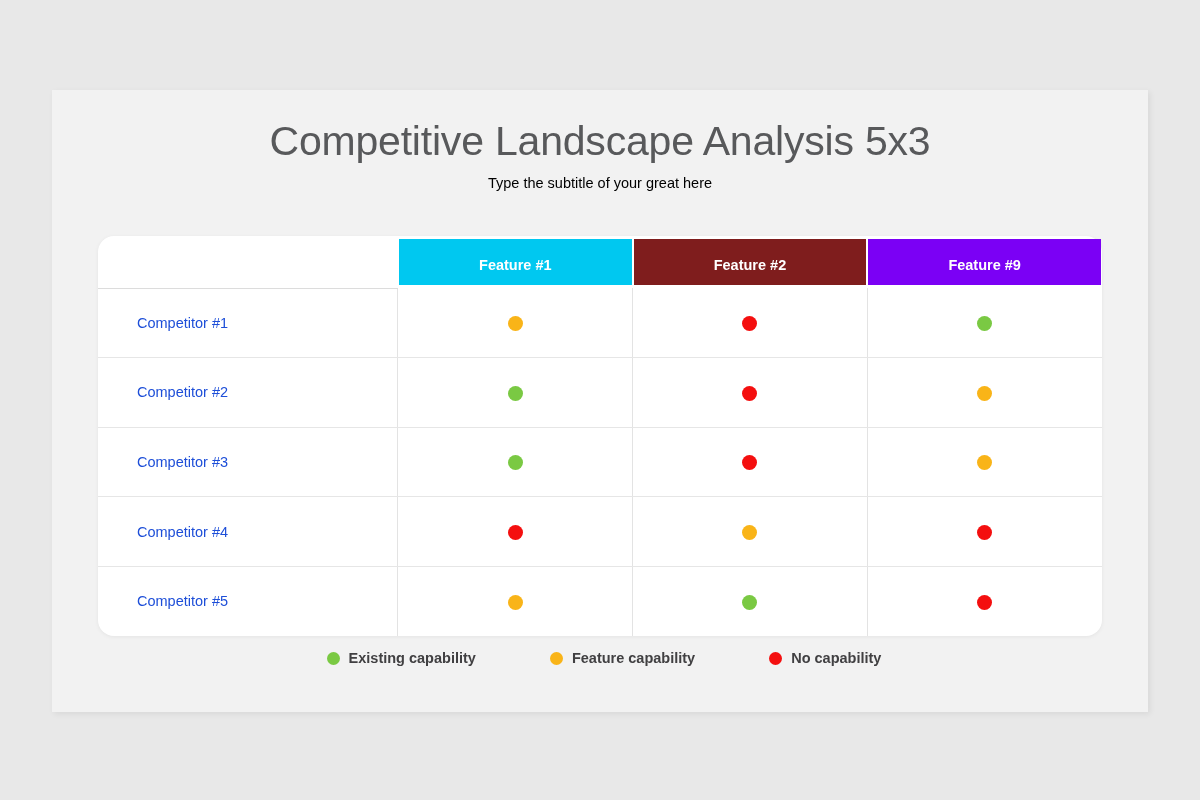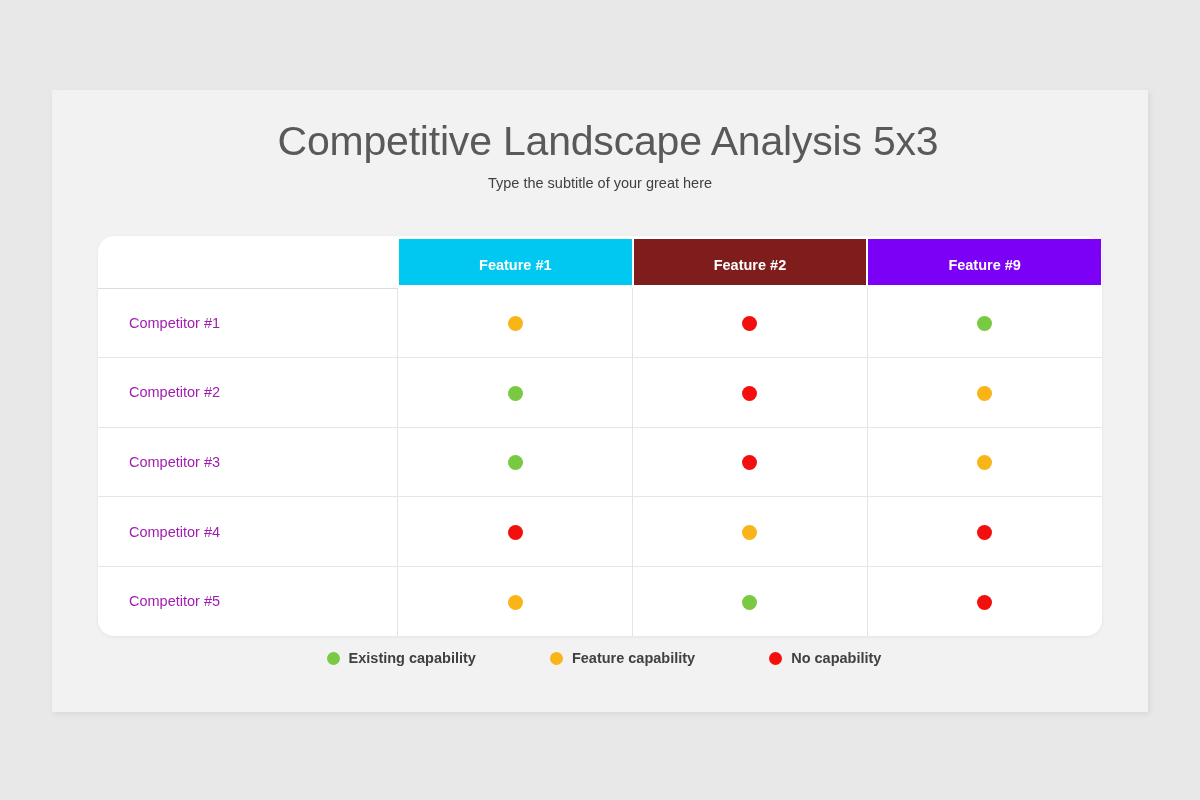--- a/index.html
+++ b/index.html
@@ -23,40 +23,40 @@
     top: 90px;
     width: 1096px;
     height: 622px;
     background: #f2f2f2;
     box-shadow: 2px 2px 6px rgba(0,0,0,0.07);
   }
 
   
   .title {
     position: absolute;
-    left: 8px;
+    left: 0;
     top: 28px;
     width: 100%;
     text-align: center;
     font-size: 41px;
     font-weight: 400;
     color: #58595b;
     letter-spacing: -0.2px;
     white-space: nowrap;
   }
 
   .subtitle {
     position: absolute;
     left: 0;
     top: 85px;
     width: 100%;
     text-align: center;
     font-size: 14.5px;
     font-weight: 400;
-    color: #404040;
+    color: #000000;
   }
 
   
   #card {
     position: absolute;
     left: 46px;
     top: 146px;
     width: 1004px;
     height: 400px;
     background: #ffffff;
@@ -106,24 +106,24 @@
     padding: 0;
     vertical-align: middle;
     border-bottom: 1px solid #e6e6e6;
     border-right: 1px solid #e3e3e3;
   }
 
   #matrix tbody tr:last-child td { border-bottom: none; }
   #matrix tbody td:last-child   { border-right: none; }
 
   #matrix tbody td.label {
-    padding-left: 31px;
+    padding-left: 39px;
     font-size: 14.5px;
     font-weight: 400;
-    color: #a21caf;
+    color: #1d4ed8;
     white-space: nowrap;
   }
 
   #matrix tbody td.cell { text-align: center; }
 
   
   .dot {
     display: inline-block;
     width: 15px;
     height: 15px;

